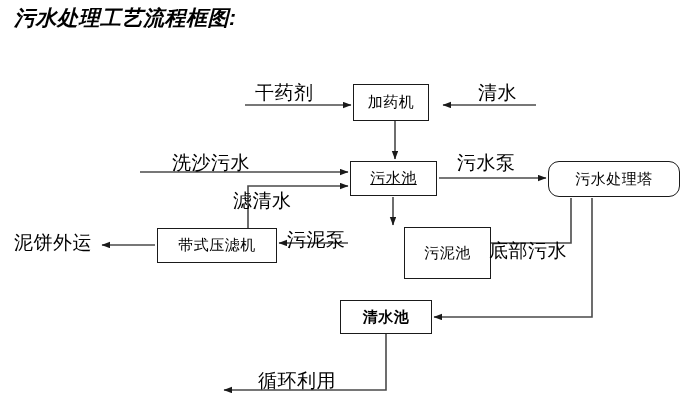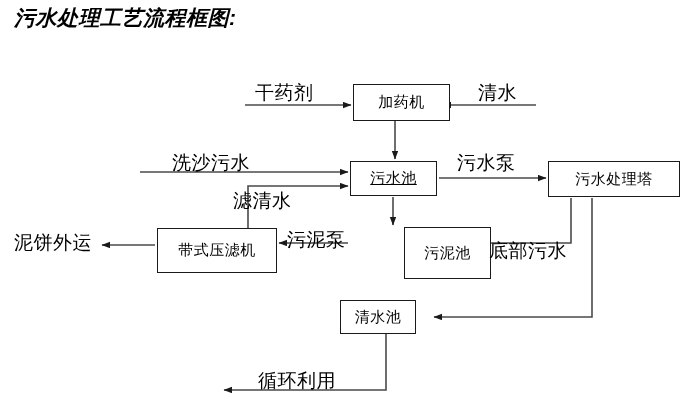--- a/index.html
+++ b/index.html
@@ -59,26 +59,26 @@
 
   .edge-label {
     position: absolute;
     font-size: 19px;
     letter-spacing: 0.5px;
     white-space: nowrap;
     color: #000;
     background: transparent;
   }
 
-  .n-dosing   { left: 353px; top: 84px;  width: 97px;  height: 37px; }
+  .n-dosing   { left: 353px; top: 84px;  width: 76px;  height: 37px; }
   .n-sewage   { left: 350px; top: 161px; width: 87px;  height: 35px; text-decoration: underline; }
-  .n-tower    { left: 548px; top: 161px; width: 132px; height: 36px; }
-  .n-belt     { left: 157px; top: 228px; width: 120px; height: 45px; }
+  .n-tower    { left: 548px; top: 161px; width: 132px; height: 36px; border-radius: 11px; }
+  .n-belt     { left: 157px; top: 228px; width: 120px; height: 35px; }
   .n-sludge   { left: 360px; top: 227px; width: 87px;  height: 52px; margin-left: 44px; }
-  .n-clean    { left: 340px; top: 300px; width: 76px;  height: 34px; }
+  .n-clean    { left: 340px; top: 300px; width: 92px;  height: 34px; font-weight: bold; }
 
   .l-dry      { left: 255px; top: 80px; }
   .l-fresh    { left: 478px; top: 80px; }
   .l-washsand { left: 172px; top: 150px; }
   .l-pump     { left: 457px; top: 150px; }
   .l-filtrate { left: 233px; top: 188px; }
   .l-cake     { left: 14px;  top: 230px; }
   .l-sludgep  { left: 287px; top: 227px; }
   .l-bottom   { left: 489px; top: 227px; margin-top: 11px; }
   .l-recycle  { left: 258px; top: 368px; }

